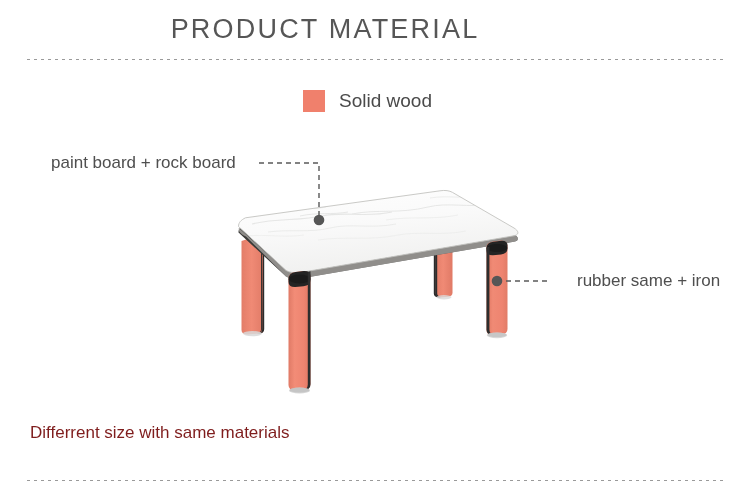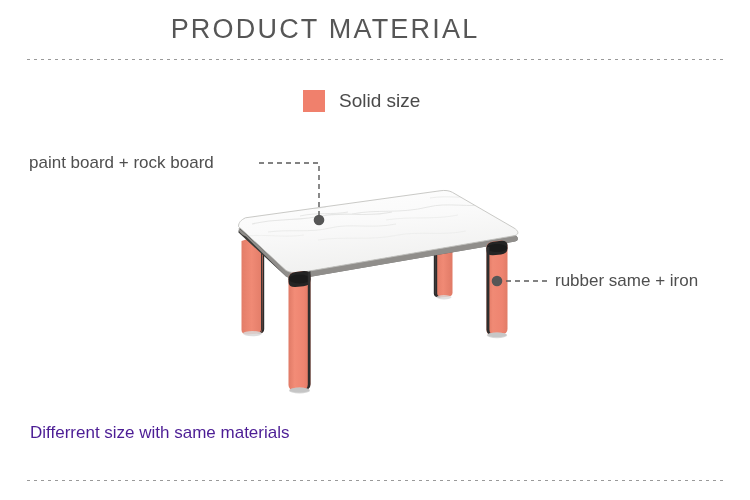--- a/index.html
+++ b/index.html
@@ -72,32 +72,33 @@
     line-height: 22px;
   }
 
   
   .anno-label {
     position: absolute;
     font-size: 17px;
     font-weight: 400;
     color: #4f4f4f;
     white-space: nowrap;
+    margin-left: 22px;
   }
   .anno-left  { left: 29px;  top: 153px; }
   .anno-right { left: 555px; top: 271px; }
 
   
   .caption {
     position: absolute;
     left: 30px;
     top: 423px;
     font-size: 17px;
     font-weight: 400;
-    color: #4c1d95;
+    color: #7f1d1d;
     white-space: nowrap;
   }
 
   
   .stage {
     position: absolute;
     left: 0;
     top: 0;
     width: 750px;
     height: 500px;
@@ -109,21 +110,21 @@
 <body>
 
 <div id="page">
 
   <div class="page-title">PRODUCT MATERIAL</div>
 
   <div class="divider divider-top" style="background-image: repeating-linear-gradient(to right, rgb(154, 154, 154) 0px, rgb(154, 154, 154) 3px, rgba(255, 255, 255, 0) 3px, rgba(255, 255, 255, 0) 7px);"></div>
 
   <div class="legend">
     <div class="legend-swatch" style="background: rgb(240, 128, 108);"></div>
-    <div class="legend-label">Solid size</div>
+    <div class="legend-label">Solid wood</div>
   </div>
 
   <div class="stage">
     <svg width="750" height="500" viewBox="0 0 750 500" xmlns="http://www.w3.org/2000/svg">
       <defs>
         <linearGradient id="marbleGrad" x1="0" y1="0" x2="0.35" y2="1">
           <stop offset="0%" stop-color="#FEFEFE"></stop>
           <stop offset="45%" stop-color="#FAFAFA"></stop>
           <stop offset="100%" stop-color="#F0F0EF"></stop>
         </linearGradient>

